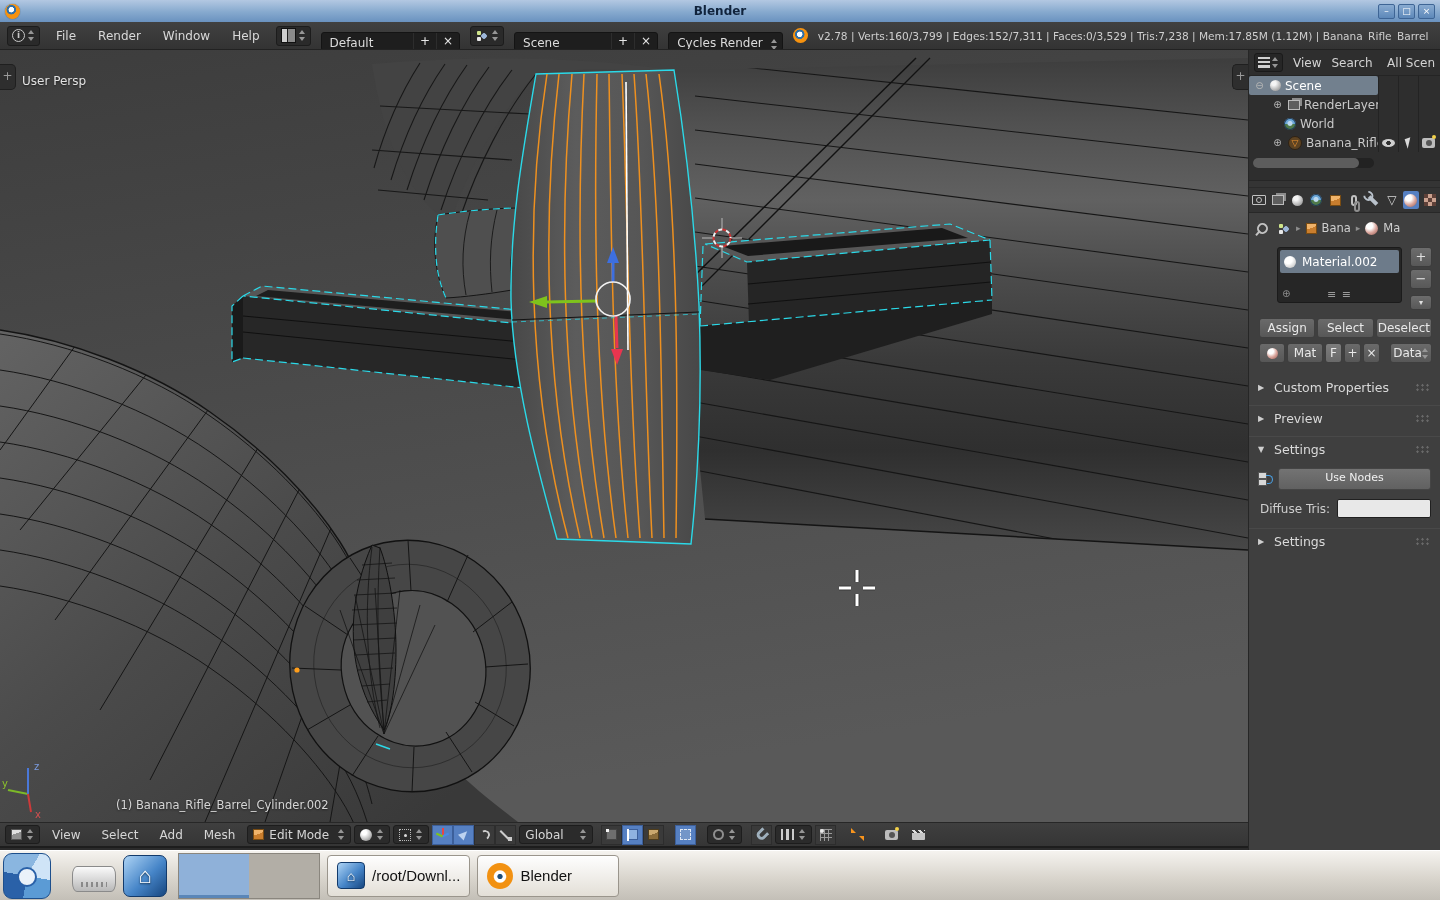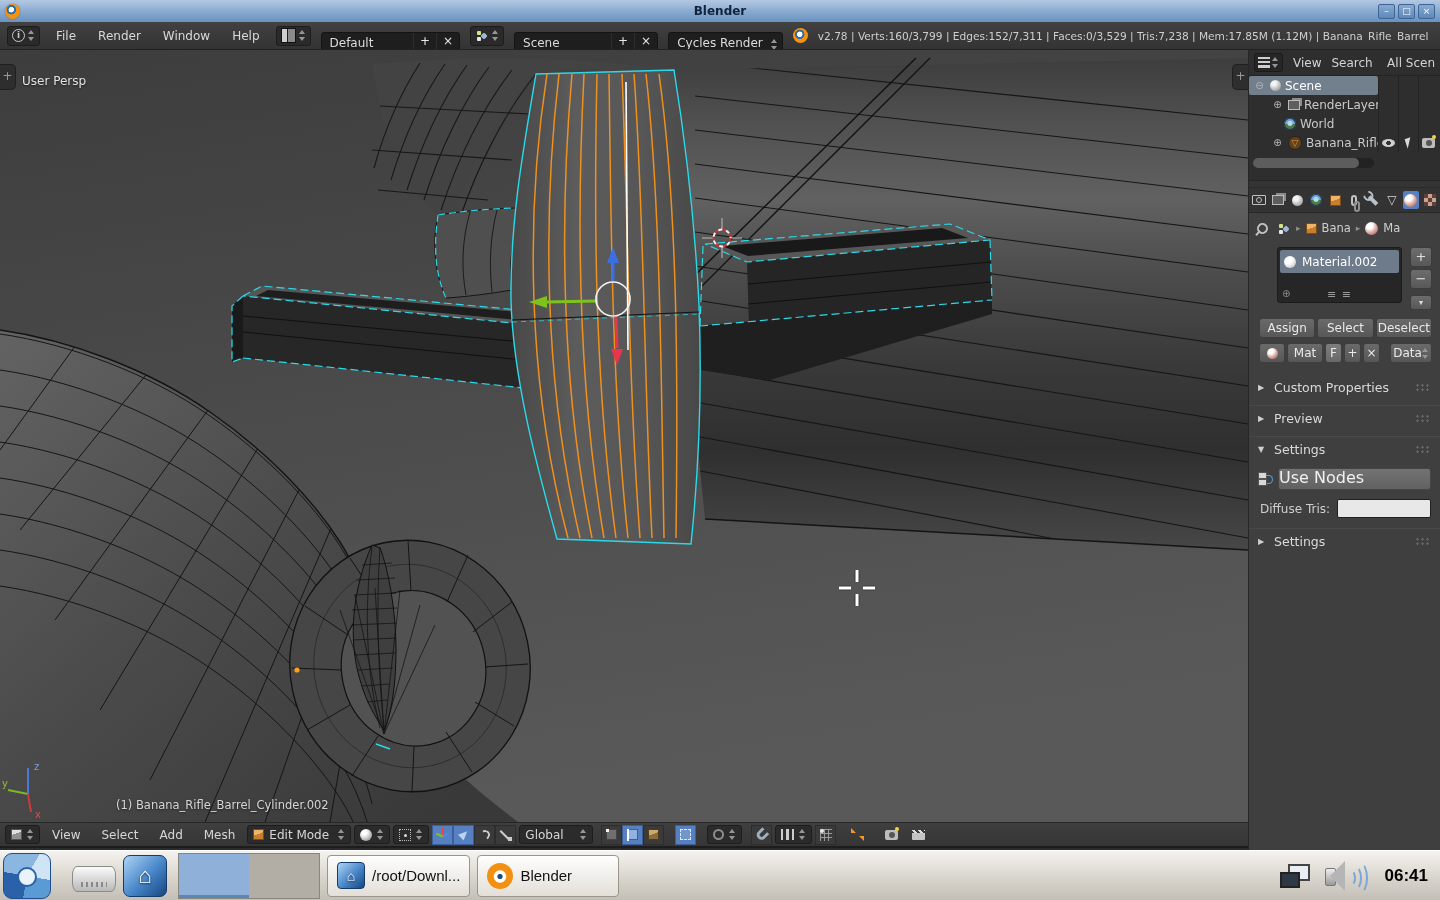--- a/index.html
+++ b/index.html
@@ -133,21 +133,21 @@
   .dbrow{display:flex;gap:2px;margin:5px 8px 0 10px;align-items:center;}
   .db{height:20px;background:linear-gradient(#6a6a6a,#575757);border:1px solid #3e3e3e;border-radius:3px;color:#e9e9e9;font-size:12px;display:flex;align-items:center;justify-content:center;box-sizing:border-box;}
   .phead{height:24px;display:flex;align-items:center;gap:7px;padding:0 9px;font-size:12.5px;color:#dadada;border-top:1px solid #494949;margin-top:6px;}
   .parrow{font-size:8px;color:#cfcfcf;width:9px;}
   .pdots{width:16px;height:9px;margin-left:auto;background-image:radial-gradient(circle,#6e6e6e 1px,transparent 1.3px);background-size:5px 4.5px;opacity:.9;}
   .unrow{display:flex;align-items:center;gap:5px;margin:7px 9px 0 9px;}
   .ic-nodes{width:15px;height:14px;position:relative;}
   .ic-nodes::before{content:"";position:absolute;left:0;top:0;width:7px;height:5px;background:#d8d8d8;border:1px solid #555;}
   .ic-nodes::after{content:"";position:absolute;left:0;bottom:0;width:7px;height:5px;background:#d8d8d8;border:1px solid #555;}
   .ic-nodes i{position:absolute;right:0;top:3px;width:6px;height:7px;border:1.5px solid #4aa3e8;border-left:none;border-radius:0 6px 6px 0;}
-  .usenodes{flex:1;height:20px;background:linear-gradient(#737373,#616161);border:1px solid #454545;border-radius:3px;color:#f1f1f1;font-size:16px;line-height:18px;text-align:left;}
+  .usenodes{flex:1;height:20px;background:linear-gradient(#737373,#616161);border:1px solid #454545;border-radius:3px;color:#f1f1f1;font-size:11px;line-height:18px;text-align:center;}
   .diffrow{display:flex;align-items:center;gap:7px;margin:9px 9px 0 11px;font-size:12px;color:#cfcfcf;}
   .swatch{flex:1;height:17px;background:#e8e8e8;border:1px solid #202020;border-radius:2px;}
 
   
   .taskbar{position:absolute;top:850px;left:0;width:1440px;height:50px;background:linear-gradient(#f5f3ef,#d9d5cd 55%,#c3bfb7);border-top:1px solid #fff;display:flex;align-items:center;gap:7px;padding:0 3px;box-sizing:border-box;font-family:"Liberation Sans",sans-serif;}
   .launcher{width:46px;height:44px;border-radius:9px;background:conic-gradient(from 30deg,#cfe4f7 0 70deg,#5b9bd5 70deg 160deg,#2a61a8 160deg 250deg,#8ab6e0 250deg 360deg);border:1px solid #1d4f8c;position:relative;}
   .launcher::before{content:"";position:absolute;left:13px;top:13px;width:16px;height:16px;border-radius:50%;background:#eaf2fa;border:2px solid #2a61a8;}
   .ic-drive{width:42px;height:24px;background:linear-gradient(#fafafa,#b9b9b9);border:1px solid #8a8a8a;border-radius:5px/9px;position:relative;margin-top:6px;}
   .ic-drive::before{content:"";position:absolute;left:8px;bottom:4px;width:26px;height:5px;background:repeating-linear-gradient(90deg,#8a8a8a 0 2px,transparent 2px 5px);}
   .cubehouse{width:42px;height:40px;border-radius:7px;background:linear-gradient(135deg,#aed4f5 0%,#4685c8 55%,#17467f 100%);border:1px solid #123a6b;display:flex;align-items:center;justify-content:center;color:#fff;font-size:22px;text-shadow:0 1px 2px #123;}
@@ -743,26 +743,15 @@
       <span class="pcell idle"></span>
     </span>
     <span class="winbtn">
       <span class="cubehouse sm">⌂</span>
       <span>/root/Downl...</span>
     </span>
     <span class="winbtn">
       <span class="ic-blend mi"></span>
       <span>Blender</span>
     </span>
-    <span class="tray">
-      <span class="ic-disp mi"></span>
-      <span class="vol mi">
-        <span class="sp"></span>
-          <span class="cone"></span>
-        <span class="w w1"></span>
-          <span class="w w2"></span>
-          <span class="w w3"></span>
-      </span>
-      <span class="clock">06:41</span>
-    </span>
   </div>
 
 </div>
 
 </body></html>

